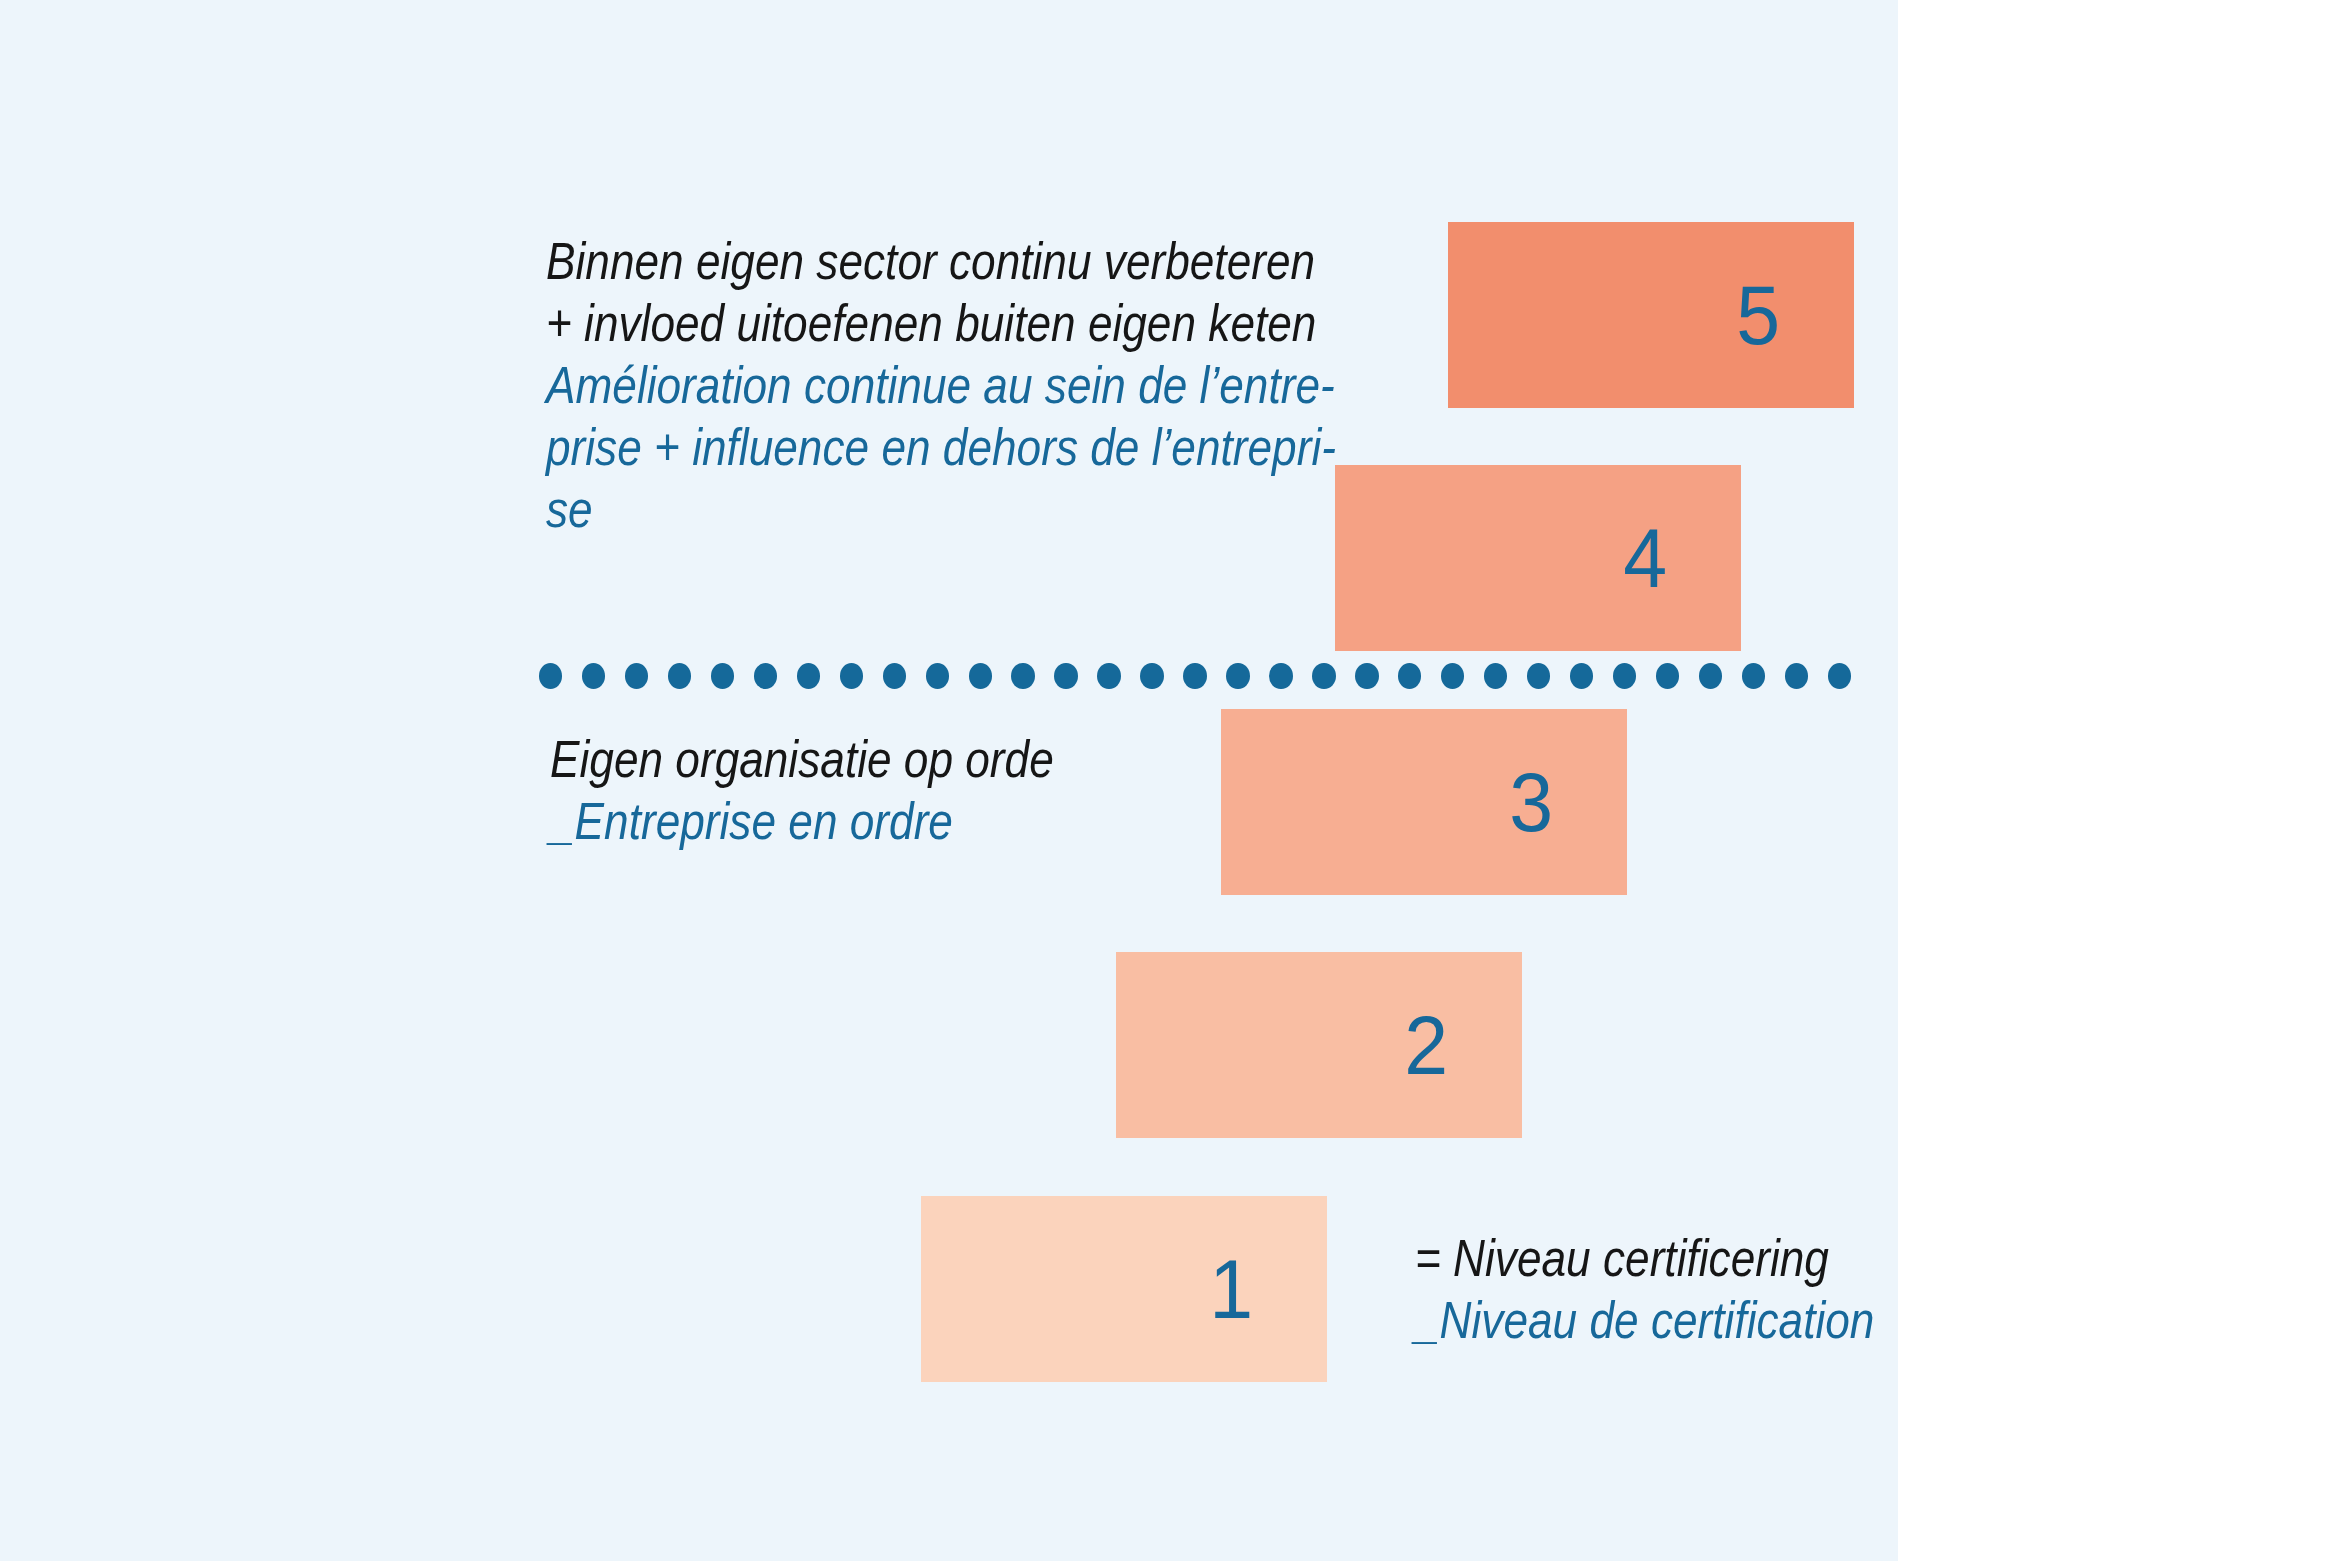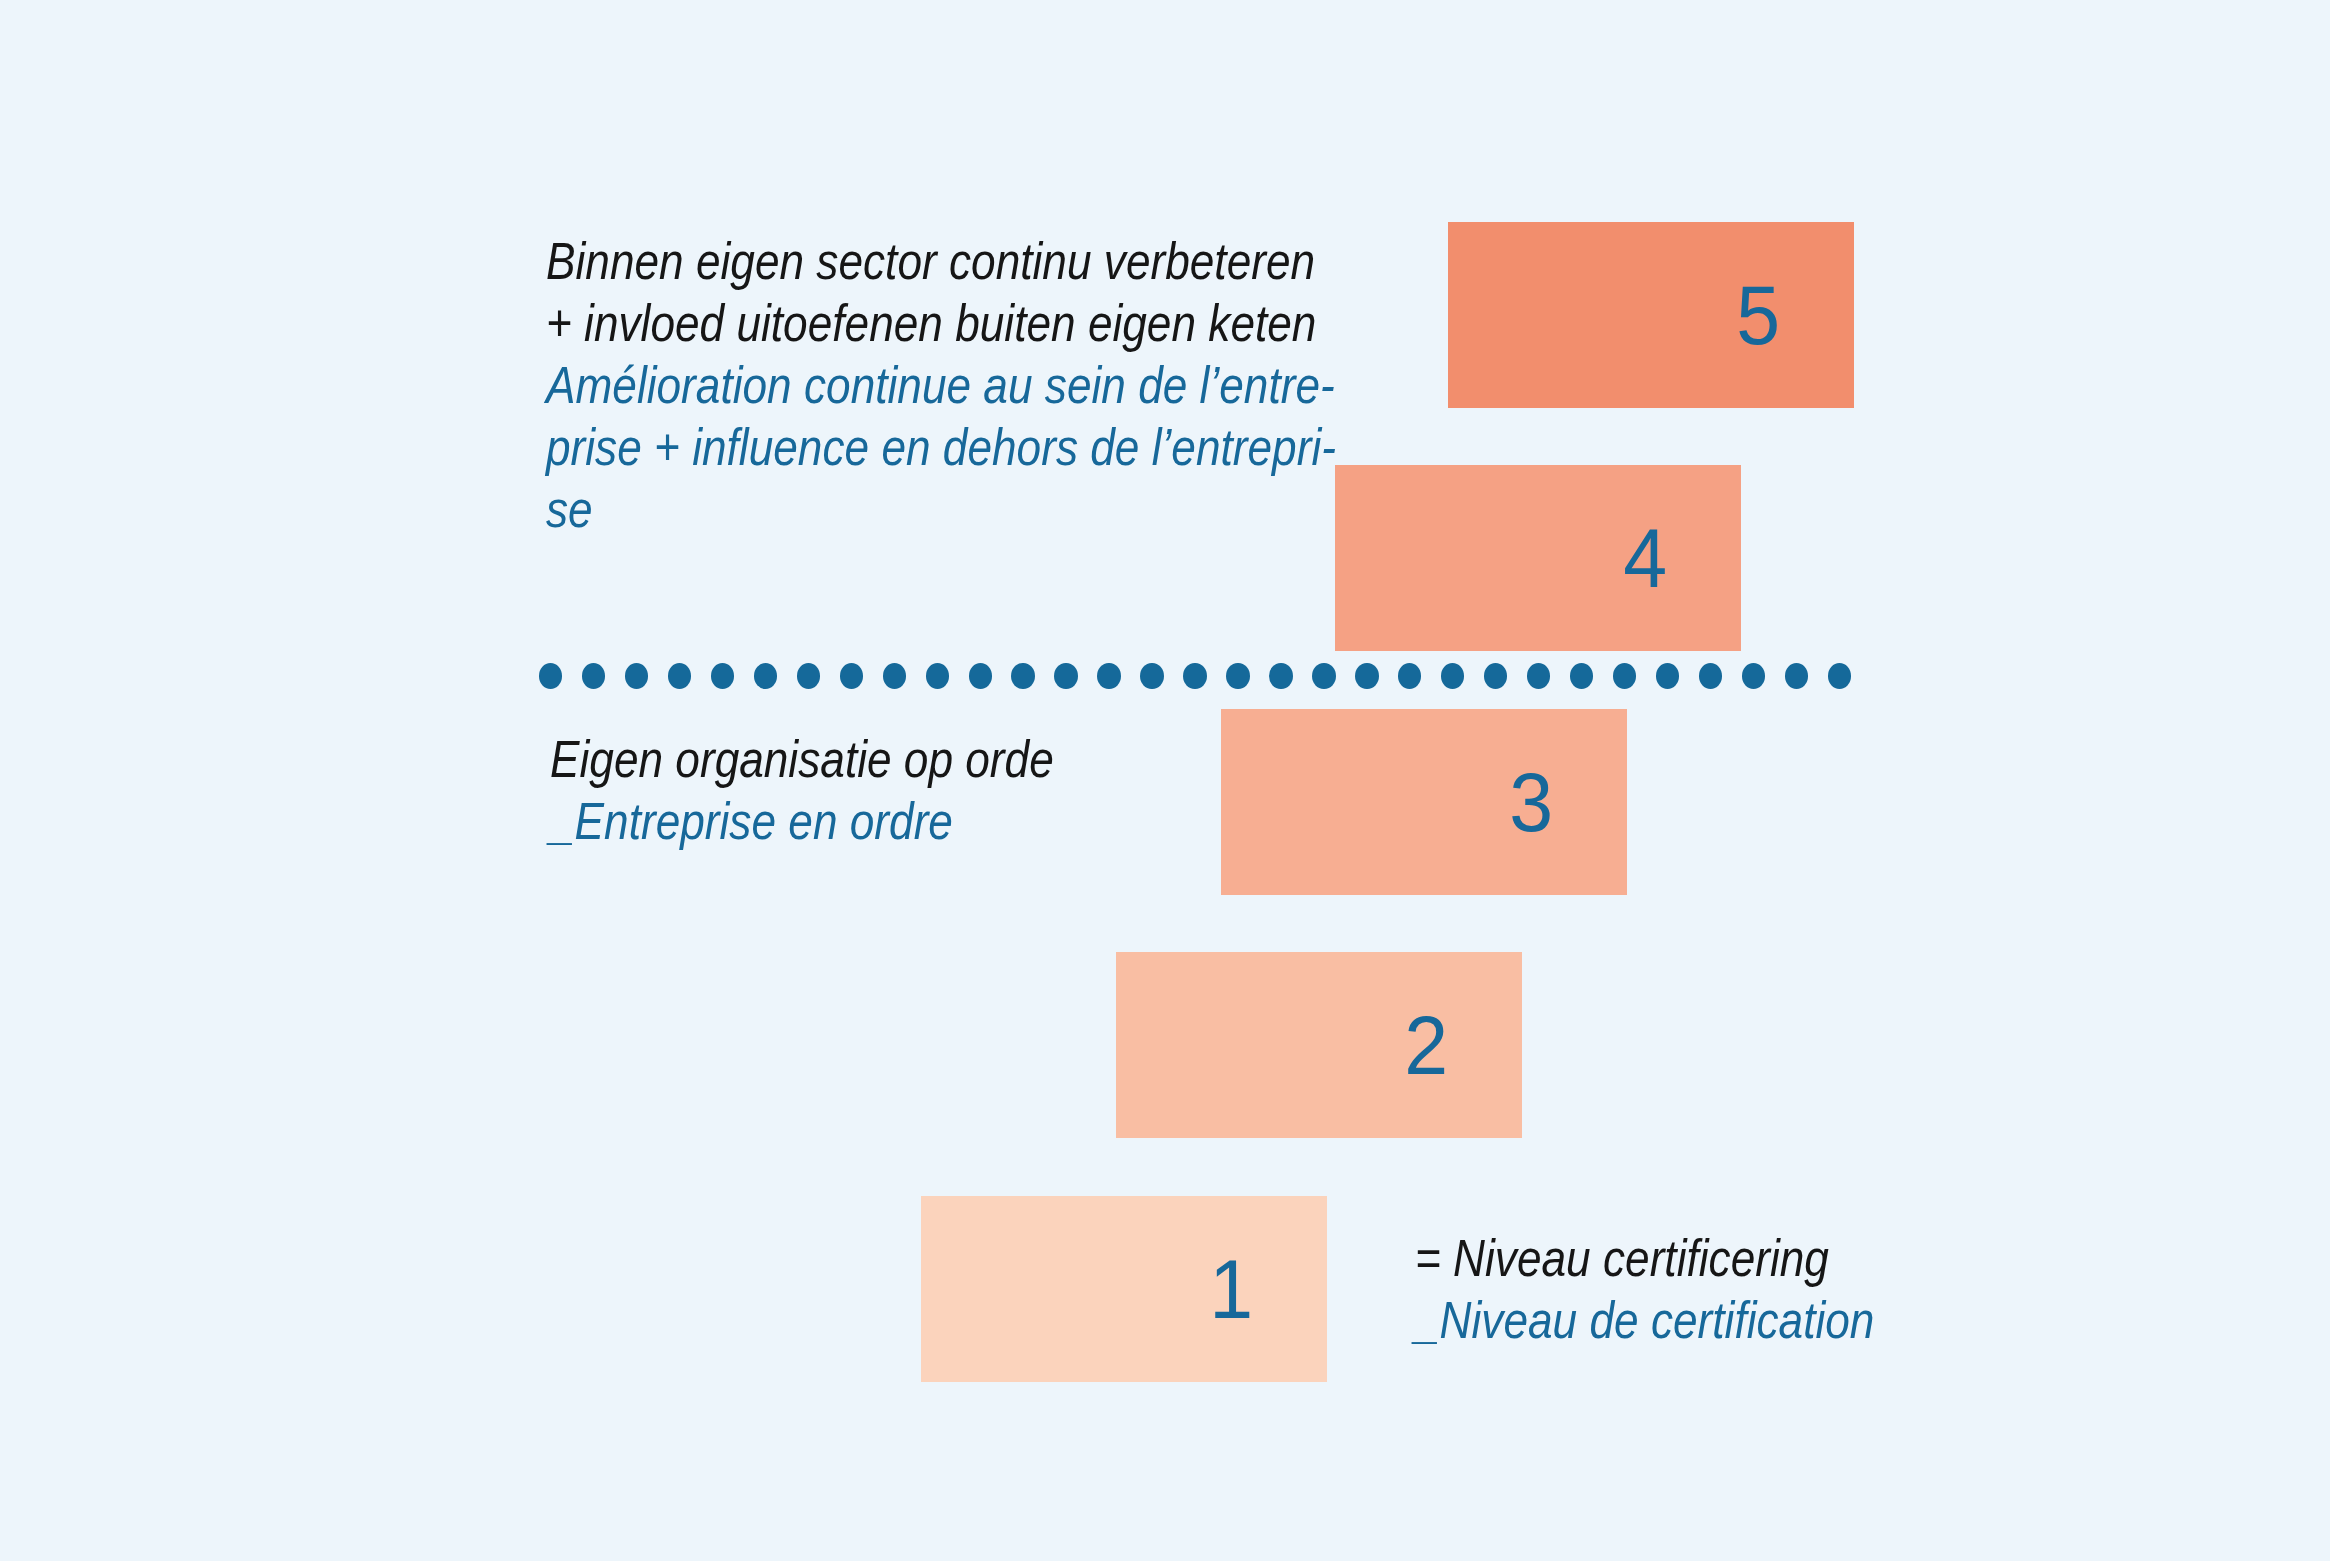--- a/index.html
+++ b/index.html
@@ -1,21 +1,21 @@
 <!DOCTYPE html>
 <html style="font-size:12.5px"><head>
 <meta charset="utf-8">
 <style>
   html, body {
     margin: 0;
     padding: 0;
   }
   .canvas {
     position: relative;
-    width: 2330px;
+    width: 1898px;
     height: 1561px;
     background: #EDF5FB;
     overflow: hidden;
     font-family: "Liberation Sans", "DejaVu Sans", sans-serif;
   }
 
   
   .step-box {
     position: absolute;
     width: 406px;

